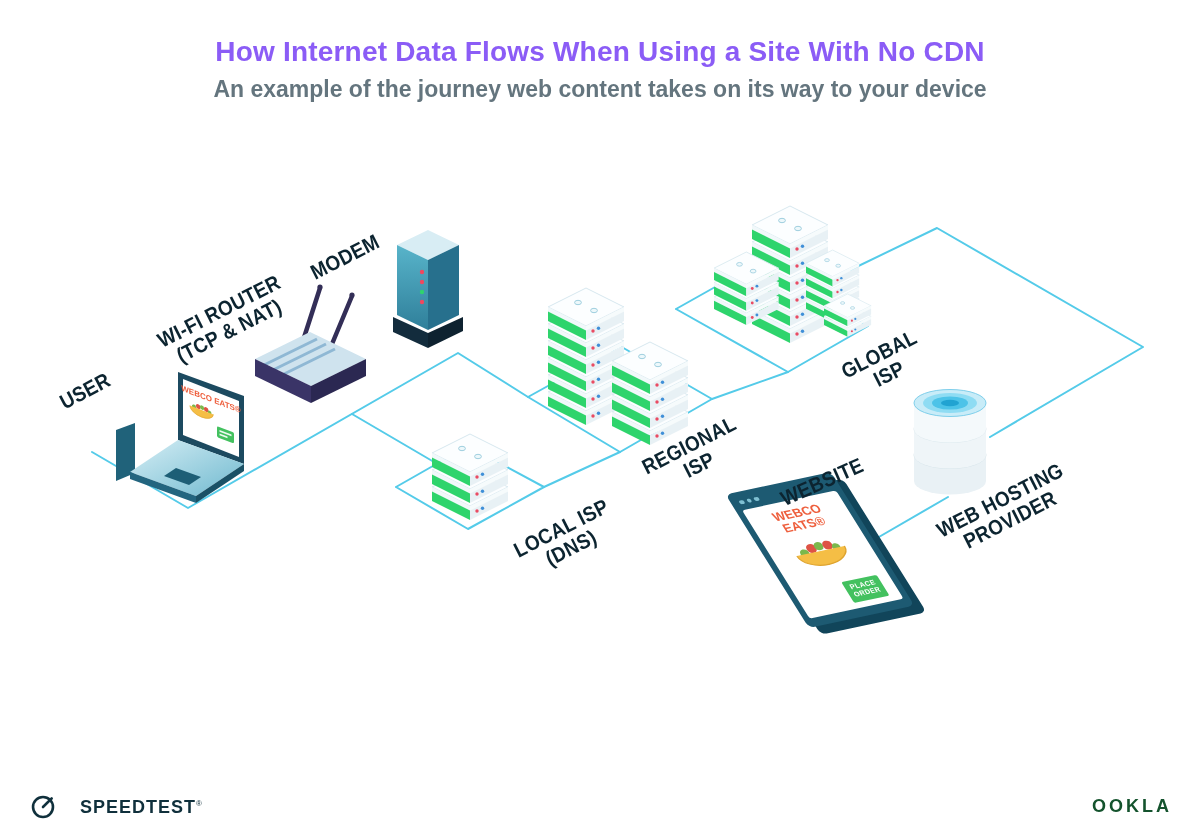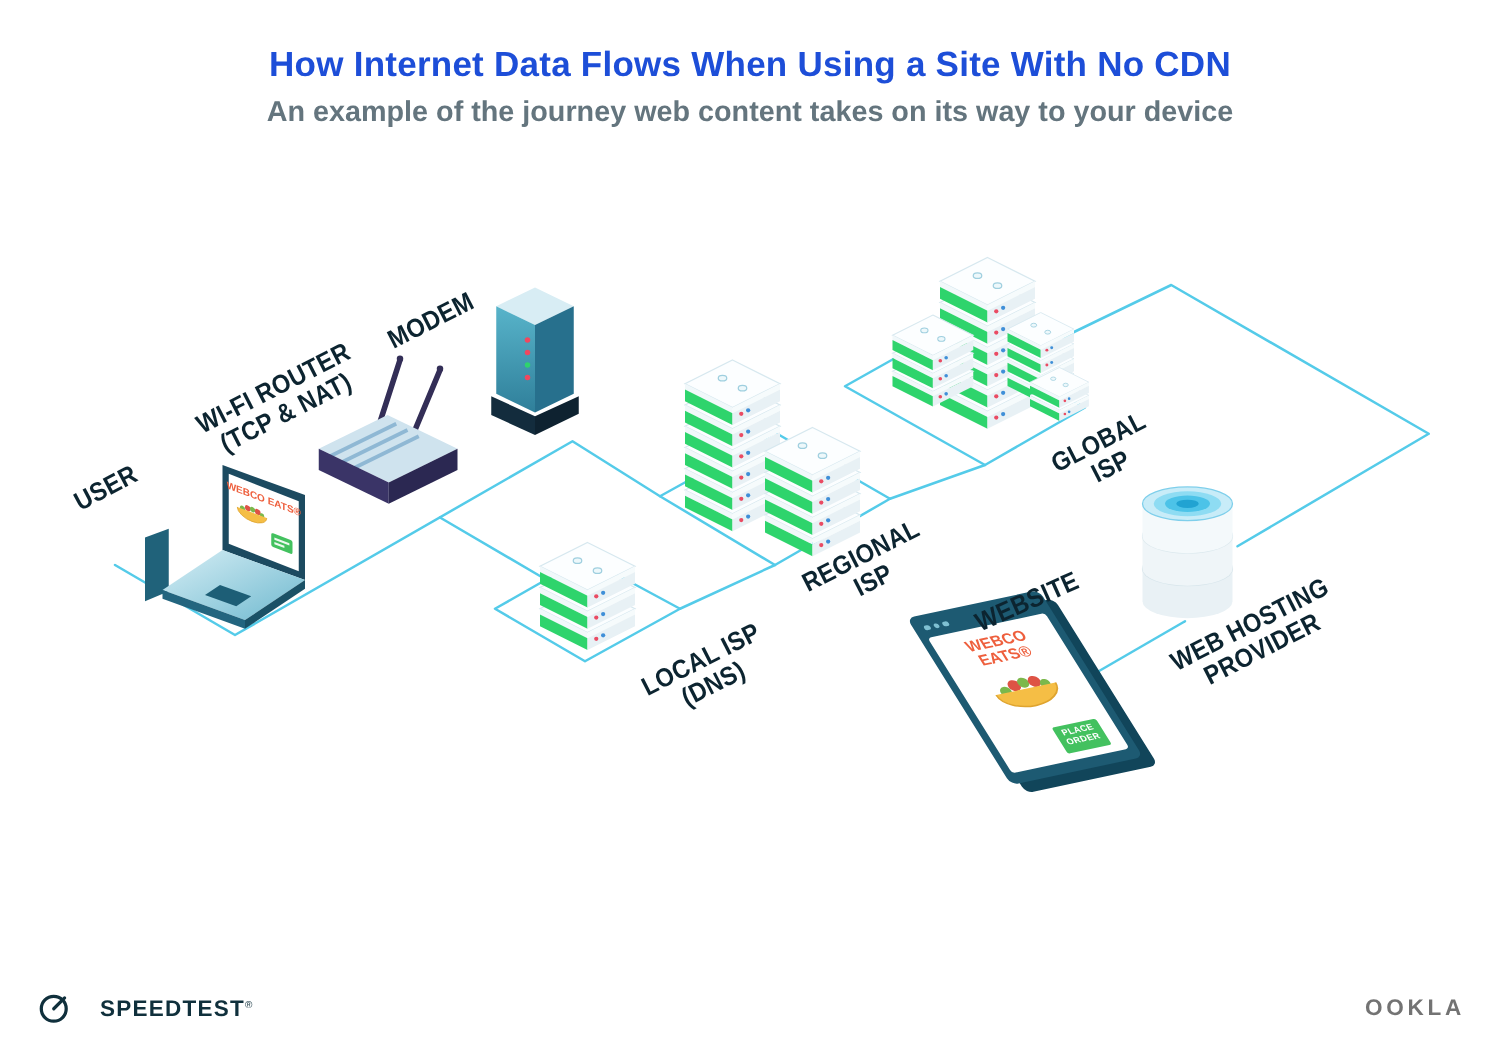--- a/index.html
+++ b/index.html
@@ -2,21 +2,21 @@
 <html><head>
 <meta charset="utf-8">
 <style>
   html,body{margin:0;padding:0;}
   body{
     width:1200px;height:836px;position:relative;overflow:hidden;
     background:#ffffff;font-family:"Liberation Sans",sans-serif;
   }
   .page-title{
     position:absolute;top:36px;left:0;width:100%;text-align:center;
-    font-size:28px;font-weight:700;color:#1d4ed8;letter-spacing:.2px;margin:0;
+    font-size:28px;font-weight:700;color:#8b5cf6;letter-spacing:.2px;margin:0;
   }
   .page-subtitle{
     position:absolute;top:76px;left:0;width:100%;text-align:center;
     font-size:23px;font-weight:700;color:#64757e;margin:0;
   }
   svg.layer{position:absolute;left:0;top:0;}
   #lines{z-index:1;}
   #nodes{z-index:2;}
   .iso-label{
     position:absolute;z-index:4;text-align:center;font-weight:700;
@@ -42,21 +42,21 @@
   .ww-btn{
     align-self:flex-end;margin-top:auto;margin-right:7px;
     background:#43c15f;color:#fff;font-size:7px;font-weight:700;text-align:center;
     padding:3px 4px;border-radius:2px;width:28px;line-height:1.25;letter-spacing:.3px;
   }
   
   .speedtest{position:absolute;left:30px;bottom:16px;display:flex;align-items:center;gap:24px;z-index:5;}
   .speedtest-text{font-size:18px;font-weight:700;letter-spacing:1px;color:#10303c;}
   .speedtest-text sup{font-size:8px;font-weight:400;}
   .ookla{position:absolute;right:28px;bottom:19px;z-index:5;
-    font-size:18px;font-weight:600;letter-spacing:3px;color:#737373;}
+    font-size:18px;font-weight:600;letter-spacing:3px;color:#14532d;}
 </style>
 </head>
 <body>
 
 <h1 class="page-title">How Internet Data Flows When Using a Site With No CDN</h1>
 <h2 class="page-subtitle">An example of the journey web content takes on its way to your device</h2>
 
 <svg id="lines" class="layer" width="1200" height="836" viewBox="0 0 1200 836" fill="none" stroke="#54cbe9" stroke-width="2" stroke-linejoin="round" stroke-linecap="round">
   <polyline points="92,452 188,508 458,353 528,397 620,452 712,399"></polyline>
   <polyline points="352,414 434,462"></polyline>

